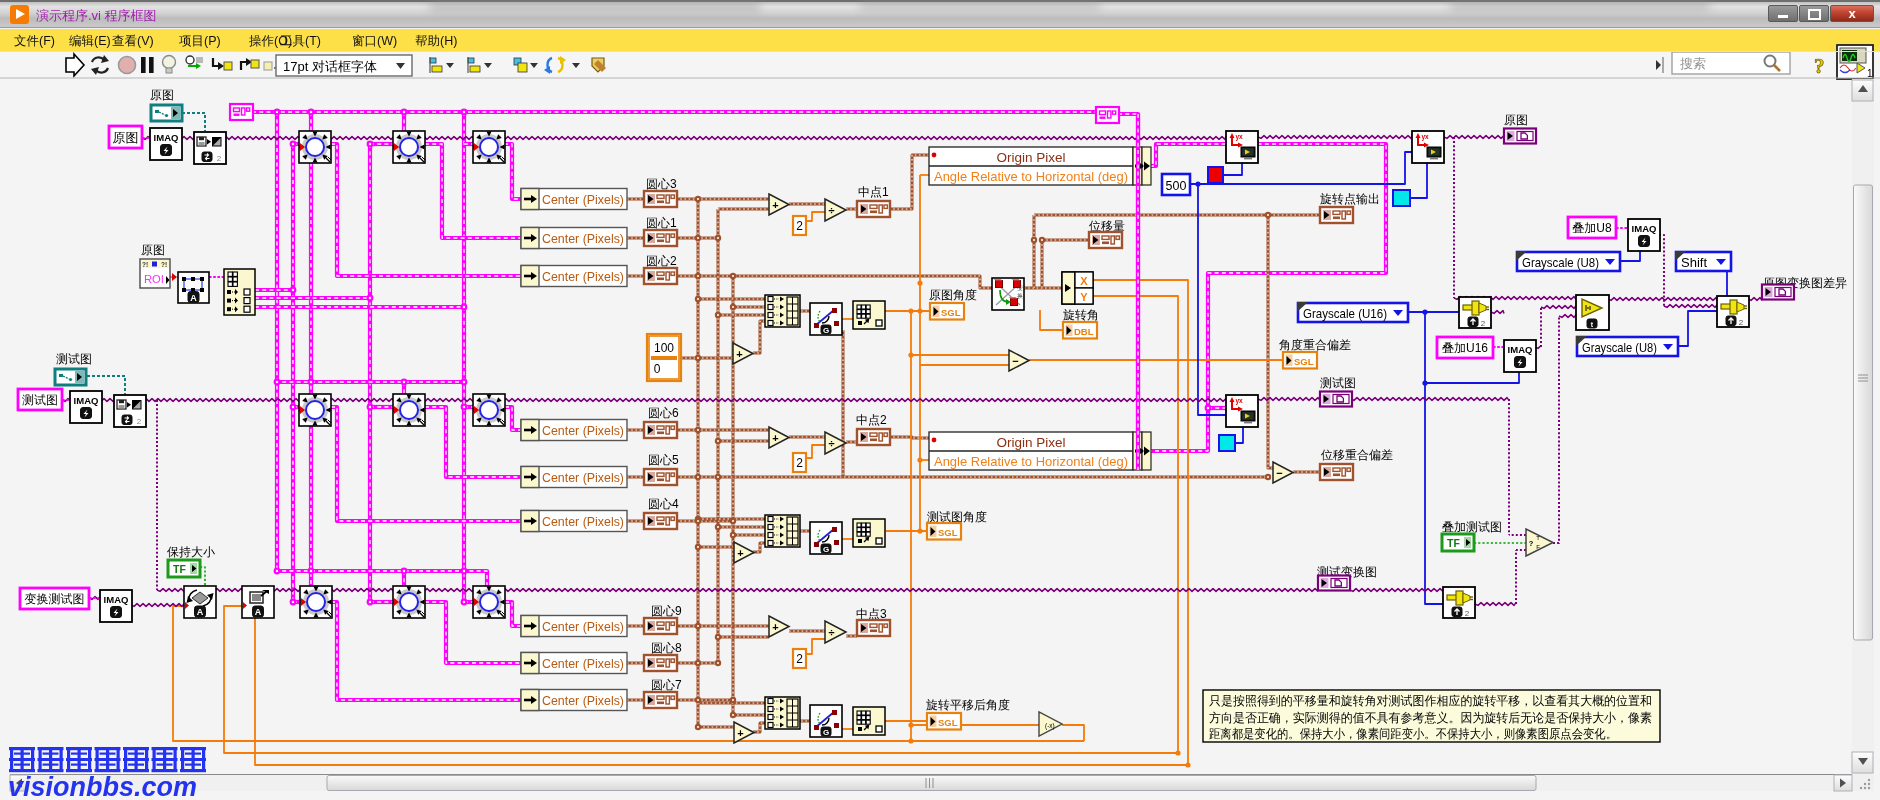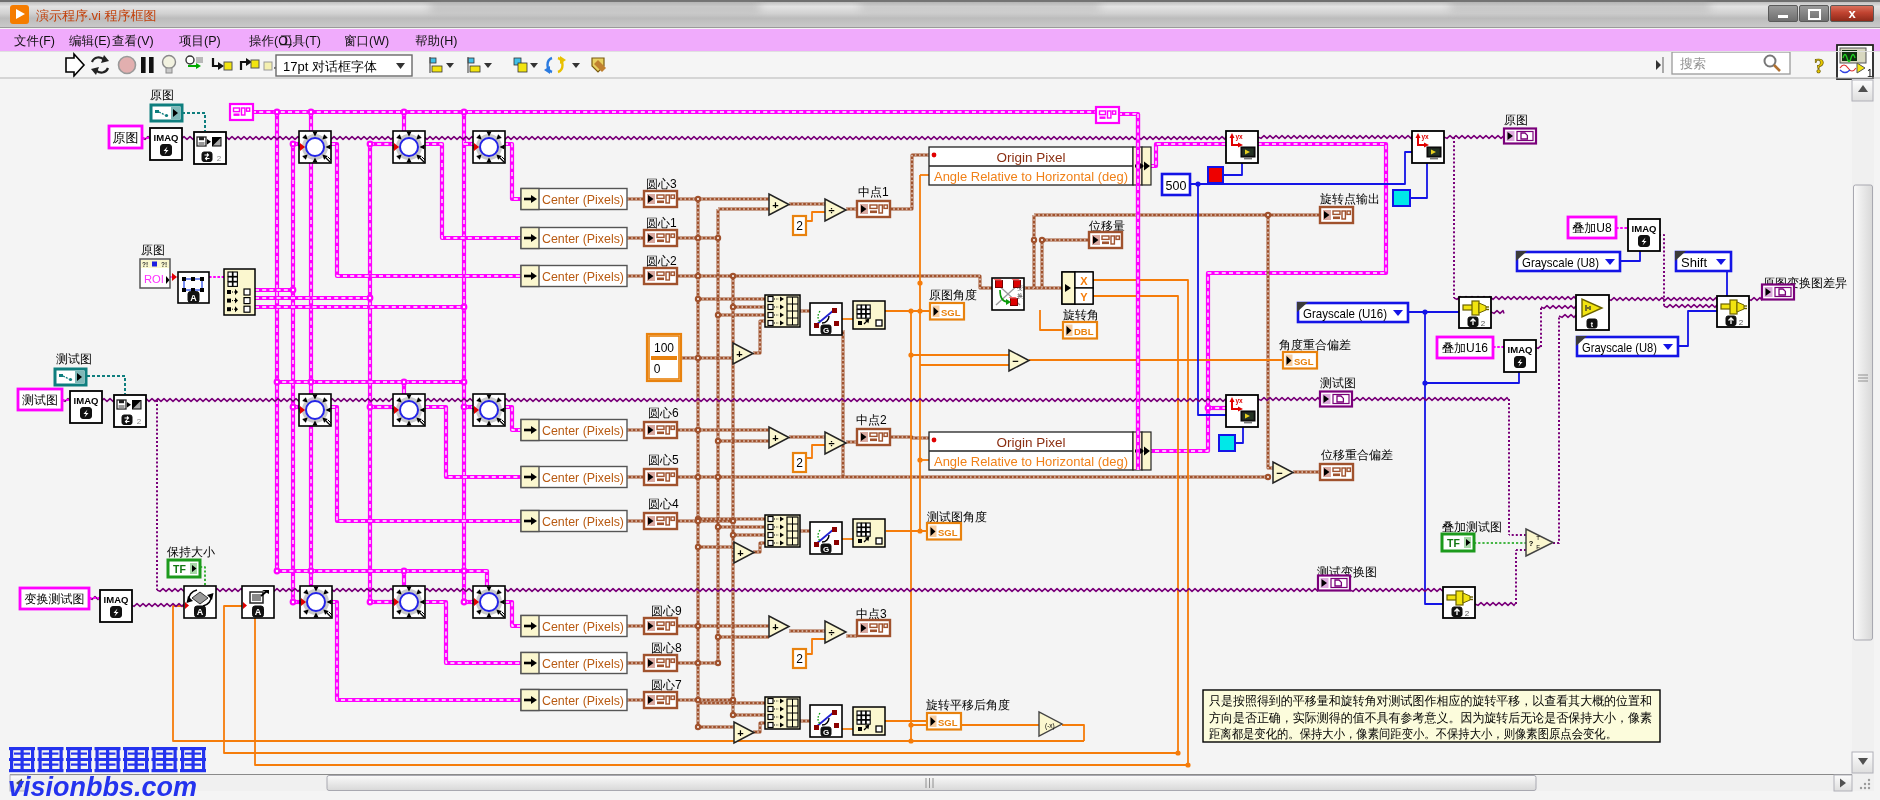--- a/index.html
+++ b/index.html
@@ -1,22 +1,22 @@
 <!DOCTYPE html>
 <html><head><meta charset="utf-8"><style>
 html,body{margin:0;padding:0;width:1880px;height:800px;overflow:hidden;background:#F4F4F4;
 font-family:"Liberation Sans",sans-serif;}
 .abs{position:absolute;}
 #titlebar{left:0;top:0;width:1880px;height:28px;background:linear-gradient(180deg,#BFBFBF 0%,#E2E2E2 18%,#D2D2D2 45%,#BCBCBC 65%,#C9C9C9 100%);border-top:2px solid #6E6E6E;border-bottom:1px solid #9a9a9a;box-sizing:border-box;}
 #titlebar .blob{position:absolute;filter:blur(5px);background:#8f8f8f;opacity:.45;}
 #lvicon{left:10px;top:5px;width:19px;height:19px;background:#F57C00;border-radius:3px;}
 #lvicon:after{content:"";position:absolute;left:6px;top:4px;border-left:9px solid #fff;border-top:5.5px solid transparent;border-bottom:5.5px solid transparent;}
-#wtitle{left:36px;top:7px;font-size:13px;color:#c2410c;}
+#wtitle{left:36px;top:7px;font-size:13px;color:#a21caf;}
 .wbtn{top:5px;height:15px;border:1px solid #5a5a5a;border-radius:2px;}
-#menubar{left:0;top:29px;width:1880px;height:23px;background:#f0abfc;font-size:12.5px;color:#111;}
+#menubar{left:0;top:29px;width:1880px;height:23px;background:#fde047;font-size:12.5px;color:#111;}
 #menubar span{position:absolute;top:4px;}
 #toolbar{left:0;top:52px;width:1880px;height:26px;background:#F5F5F5;}
 #canvas{left:10px;top:78px;width:1842px;height:695px;background:#F4F4F4;}
 #logo2{left:8px;top:772px;font-size:27px;font-weight:bold;font-style:italic;color:#2433EE;z-index:30;}
 svg{position:absolute;left:0;top:0;}
 </style></head>
 <body>
 <div class="abs" id="canvas"></div>
 <svg class="abs" width="1880" height="800" viewBox="0 0 1880 800" style="z-index:5">
 <clipPath id="dg">
@@ -1272,21 +1272,21 @@
 <div class="abs wbtn" style="left:1830px;width:42px;background:linear-gradient(180deg,#D9705C 0%,#C04330 45%,#8F2A1A 100%);color:#fff;text-align:center;font-size:13px;font-weight:bold">
     <div style="margin-top:0px">x</div>
   </div>
 <div class="abs" id="menubar">
  <span style="left:14px">文件(F)</span>
     <span style="left:69px">编辑(E)</span>
     <span style="left:112px">查看(V)</span>
  <span style="left:179px">项目(P)</span>
     <span style="left:249px">操作(O)</span>
     <span style="left:280px">工具(T)</span>
- <span style="left:344px">窗口(W)</span>
+ <span style="left:352px">窗口(W)</span>
     <span style="left:415px">帮助(H)</span>
 </div>
 <div class="abs" id="toolbar"></div>
 <svg class="abs" width="1880" height="800" viewBox="0 0 1880 800" style="z-index:10">
     <polygon points="66,58 66,72 74,72 74,76 84,65 74,54 74,58" fill="#fff" stroke="#000" stroke-width="1.6" transform="translate(0,0)"></polygon>
     <path d="M 92 62 A 7 7 0 0 1 104 60" stroke="#222" stroke-width="2.2" fill="none"></path>
     <polygon points="104,55 109,61 101,63" fill="#222"></polygon>
     <path d="M 108 68 A 7 7 0 0 1 96 70" stroke="#222" stroke-width="2.2" fill="none"></path>
     <polygon points="96,75 91,69 99,67" fill="#222"></polygon>
     <circle cx="127" cy="65" r="8.5" fill="#E2AFAF" stroke="#9a9a9a" stroke-width="1.6"></circle>

